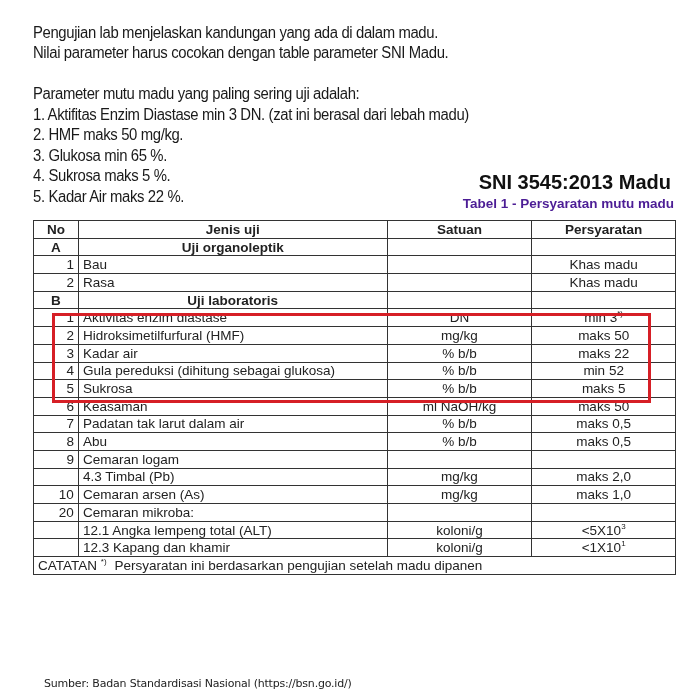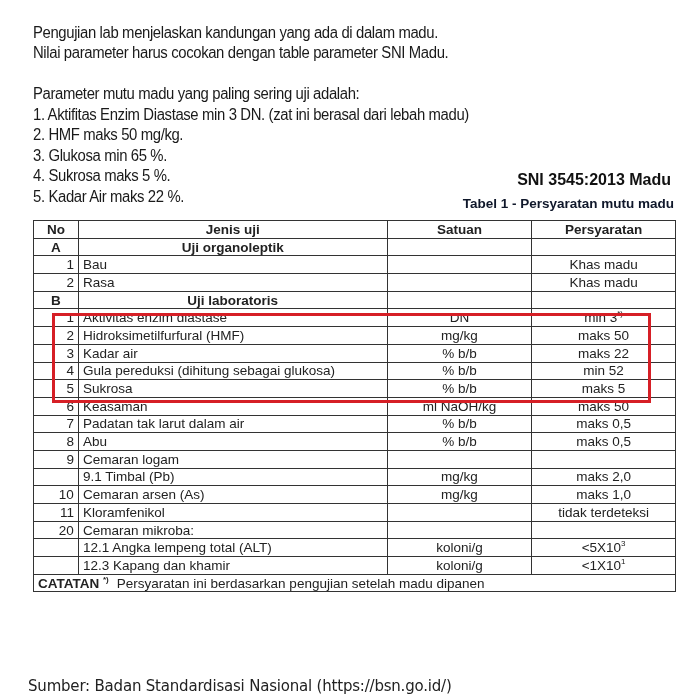--- a/index.html
+++ b/index.html
@@ -4,41 +4,41 @@
   <style>
     * { box-sizing: border-box; margin: 0; padding: 0; }
     html, body { width: 700px; height: 700px; background: #ffffff; overflow: hidden; }
     body { position: relative; font-family: "Liberation Sans", sans-serif; color: #1a1a1a; }
 
     .intro { position: absolute; left: 33px; top: 23px; font-size: 16px; line-height: 20px; letter-spacing: -0.4px; transform: scaleX(0.93); transform-origin: left top; }
     .intro p { white-space: nowrap; }
     .params { position: absolute; left: 33px; top: 84px; font-size: 16px; line-height: 20.5px; letter-spacing: -0.4px; transform: scaleX(0.93); transform-origin: left top; }
     .params p { white-space: nowrap; }
 
-    .sni-title { position: absolute; right: 29px; top: 171px; font-size: 16px; font-weight: bold; color: #111; white-space: nowrap; }
-    .table-caption { position: absolute; right: 26px; top: 196px; font-size: 13.5px; font-weight: bold; color: #0f172a; white-space: nowrap; }
+    .sni-title { position: absolute; right: 29px; top: 171px; font-size: 20px; font-weight: bold; color: #111; white-space: nowrap; }
+    .table-caption { position: absolute; right: 26px; top: 196px; font-size: 13.5px; font-weight: bold; color: #4c1d95; white-space: nowrap; }
 
     table.sni { position: absolute; left: 33px; top: 220px; width: 643px; border-collapse: collapse; font-size: 13.5px; color: #222; }
     table.sni td, table.sni th { border: 1px solid #333; height: 17.7px; line-height: 15px; padding: 0 4px; white-space: nowrap; }
     table.sni th { font-weight: bold; text-align: center; font-size: 13.5px; }
     .col-no { width: 45px; }
     .col-jenis { width: 309px; }
     .col-satuan { width: 145px; }
     .col-syarat { width: 144px; }
     td.no { text-align: right; padding-right: 6px; }
     td.no.section { text-align: center; font-weight: bold; }
     td.jenis.section { font-weight: bold; text-align: center; }
     td.satuan, td.syarat { text-align: center; }
     td.catatan { text-align: left; padding-left: 5px; }
-    .catatan-label { font-weight: bold; margin-right: 8px; }
+    .catatan-label { font-weight: normal; margin-right: 8px; }
     sup { font-size: 8px; line-height: 0; vertical-align: 6px; }
 
     .highlight-box { position: absolute; left: 52px; top: 313px; width: 599px; height: 90px; border: 3px solid #d61f26; pointer-events: none; }
 
-    .source { position: absolute; left: 28px; top: 677px; font-size: 15px; color: #222; white-space: nowrap; font-family: "DejaVu Sans", sans-serif; letter-spacing: -0.2px; }
+    .source { position: absolute; left: 44px; top: 677px; font-size: 11px; color: #222; white-space: nowrap; font-family: "DejaVu Sans", sans-serif; letter-spacing: -0.2px; }
   </style>
 </head>
 <body>
 
 <div class="intro">
   <p>Pengujian lab menjelaskan kandungan yang ada di dalam madu.</p>
   <p>Nilai parameter harus cocokan dengan table parameter SNI Madu.</p>
 </div>
 
 <div class="params">
@@ -142,35 +142,29 @@
         <td class="syarat"><span>maks 0,5</span></td>
       </tr>
       <tr>
         <td class="no"><span>9</span></td>
         <td class="jenis"><span>Cemaran logam</span></td>
         <td class="satuan"><span></span></td>
         <td class="syarat"><span></span></td>
       </tr>
       <tr>
         <td class="no"><span></span></td>
-        <td class="jenis"><span>9.1 Timbal (Pb)</span></td>
+        <td class="jenis"><span>4.3 Timbal (Pb)</span></td>
         <td class="satuan"><span>mg/kg</span></td>
         <td class="syarat"><span>maks 2,0</span></td>
       </tr>
       <tr>
         <td class="no"><span>10</span></td>
         <td class="jenis"><span>Cemaran arsen (As)</span></td>
         <td class="satuan"><span>mg/kg</span></td>
         <td class="syarat"><span>maks 1,0</span></td>
-      </tr>
-      <tr>
-        <td class="no"><span>11</span></td>
-        <td class="jenis"><span>Kloramfenikol</span></td>
-        <td class="satuan"><span></span></td>
-        <td class="syarat"><span>tidak terdeteksi</span></td>
       </tr>
       <tr>
         <td class="no"><span>20</span></td>
         <td class="jenis"><span>Cemaran mikroba:</span></td>
         <td class="satuan"><span></span></td>
         <td class="syarat"><span></span></td>
       </tr>
       <tr>
         <td class="no"><span></span></td>
         <td class="jenis"><span>12.1 Angka lempeng total (ALT)</span></td>

